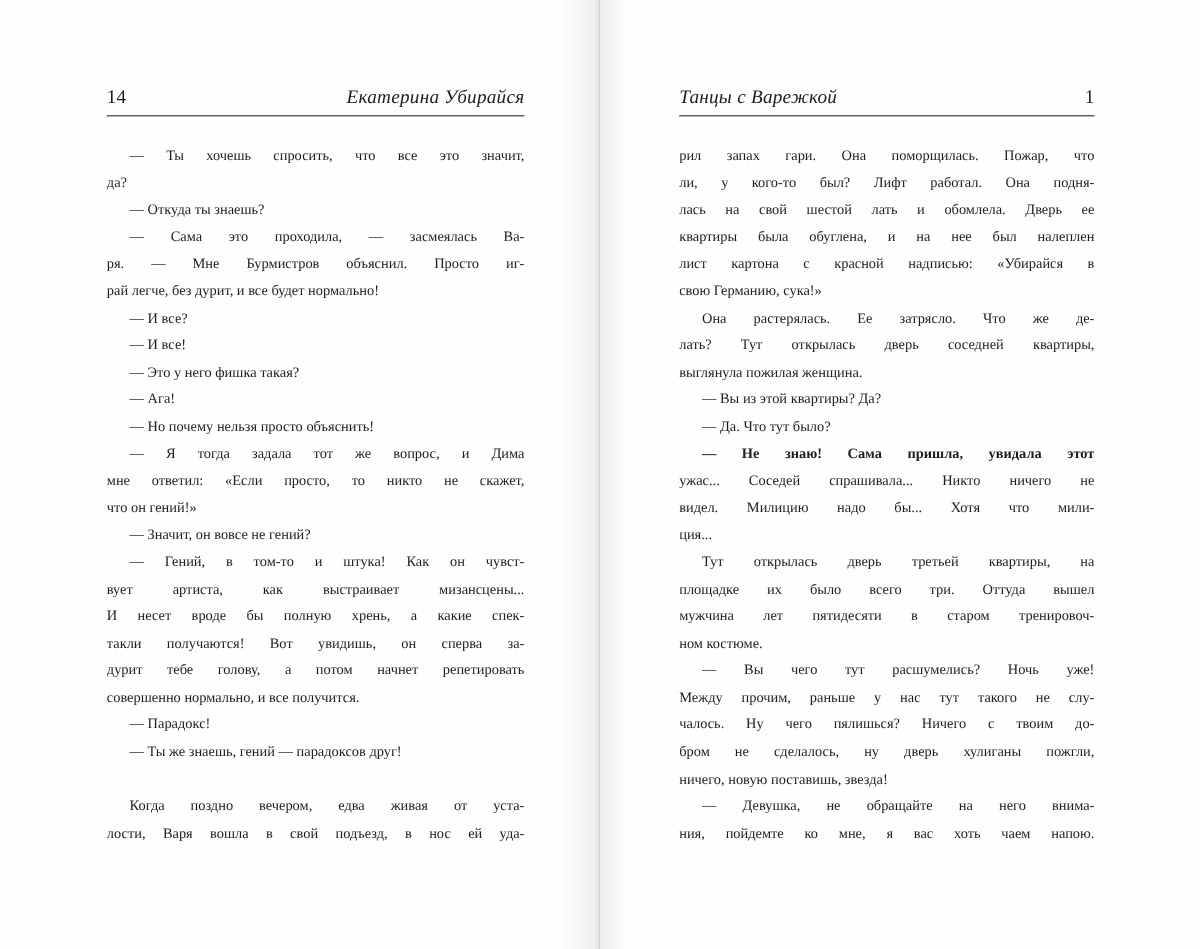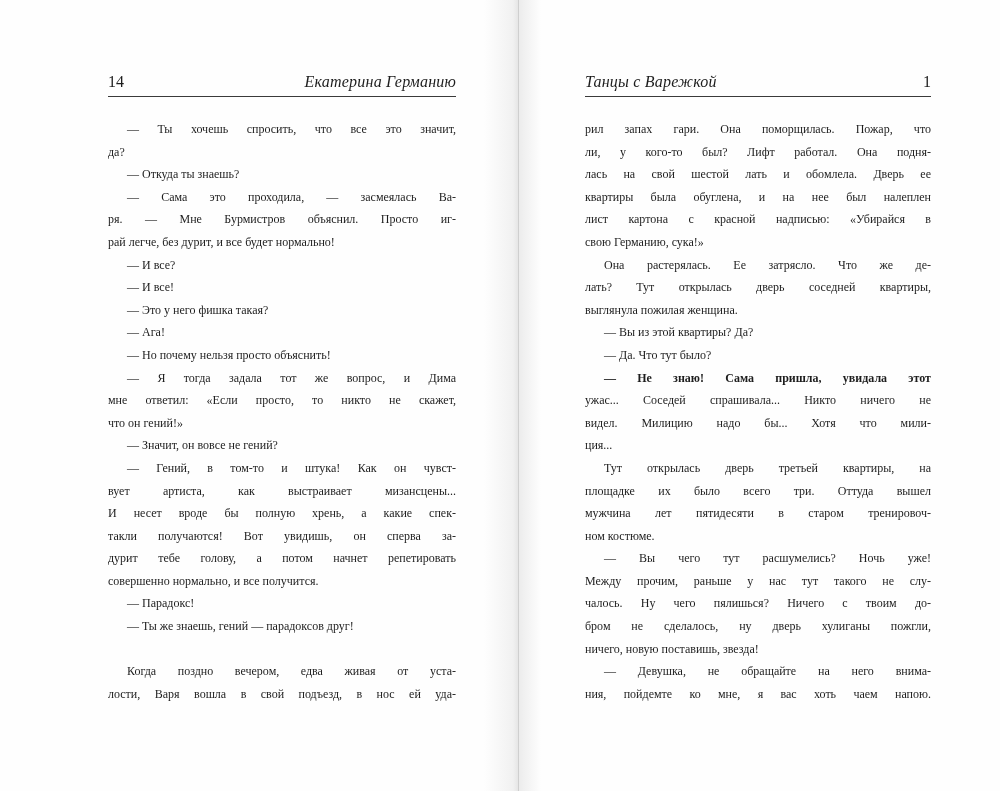--- a/index.html
+++ b/index.html
@@ -3,21 +3,21 @@
 <meta charset="utf-8">
 <style>
   html, body { margin: 0; padding: 0; }
   body {
     width: 1000px; height: 791px; overflow: hidden;
     background: #fefefe;
     position: relative;
     font-family: "Liberation Serif", "DejaVu Serif", serif;
     color: #1d1d1d;
   }
-  .spread { position: absolute; inset: 0; margin-left: 19px; }
+  .spread { position: absolute; inset: 0; }
   .page { position: absolute; top: 0; height: 791px; background: #fefefe; }
   .page.left { left: 0; width: 499px; }
   .page.right { left: 500px; width: 500px; }
   .gutter-left {
     position: absolute; top: 0; left: 465px; width: 34px; height: 791px;
     background: linear-gradient(to right, rgba(255,255,255,0), #f1f1f1 85%, #e6e6e6);
   }
   .gutter-line {
     position: absolute; top: 0; left: 499px; width: 1px; height: 791px;
     background: #cfcfcf;
@@ -55,21 +55,21 @@
   .line.indent { padding-left: 19px; }
   .gap { display: block; height: 22.6px; }
 </style>
 </head>
 <body>
 
 <div class="spread">
   <div class="page left">
     <div class="header">
       <span class="num">14</span>
-      <span class="title">Екатерина Германию</span>
+      <span class="title">Екатерина Убирайся</span>
     </div>
     <div class="body-text" id="left-body">
         <span class="line indent" style="white-space: normal; overflow: hidden;">— Ты хочешь спросить, что все это значит,</span>
         <span class="line last" style="white-space: normal; overflow: hidden;">да?</span>
         <span class="line indent last" style="white-space: normal; overflow: hidden;">— Откуда ты знаешь?</span>
         <span class="line indent" style="white-space: normal; overflow: hidden;">— Сама это проходила, — засмеялась Ва-</span>
         <span class="line" style="white-space: normal; overflow: hidden;">ря. — Мне Бурмистров объяснил. Просто иг-</span>
         <span class="line last" style="white-space: normal; overflow: hidden;">рай легче, без дурит, и все будет нормально!</span>
         <span class="line indent last" style="white-space: normal; overflow: hidden;">— И все?</span>
         <span class="line indent last" style="white-space: normal; overflow: hidden;">— И все!</span>

